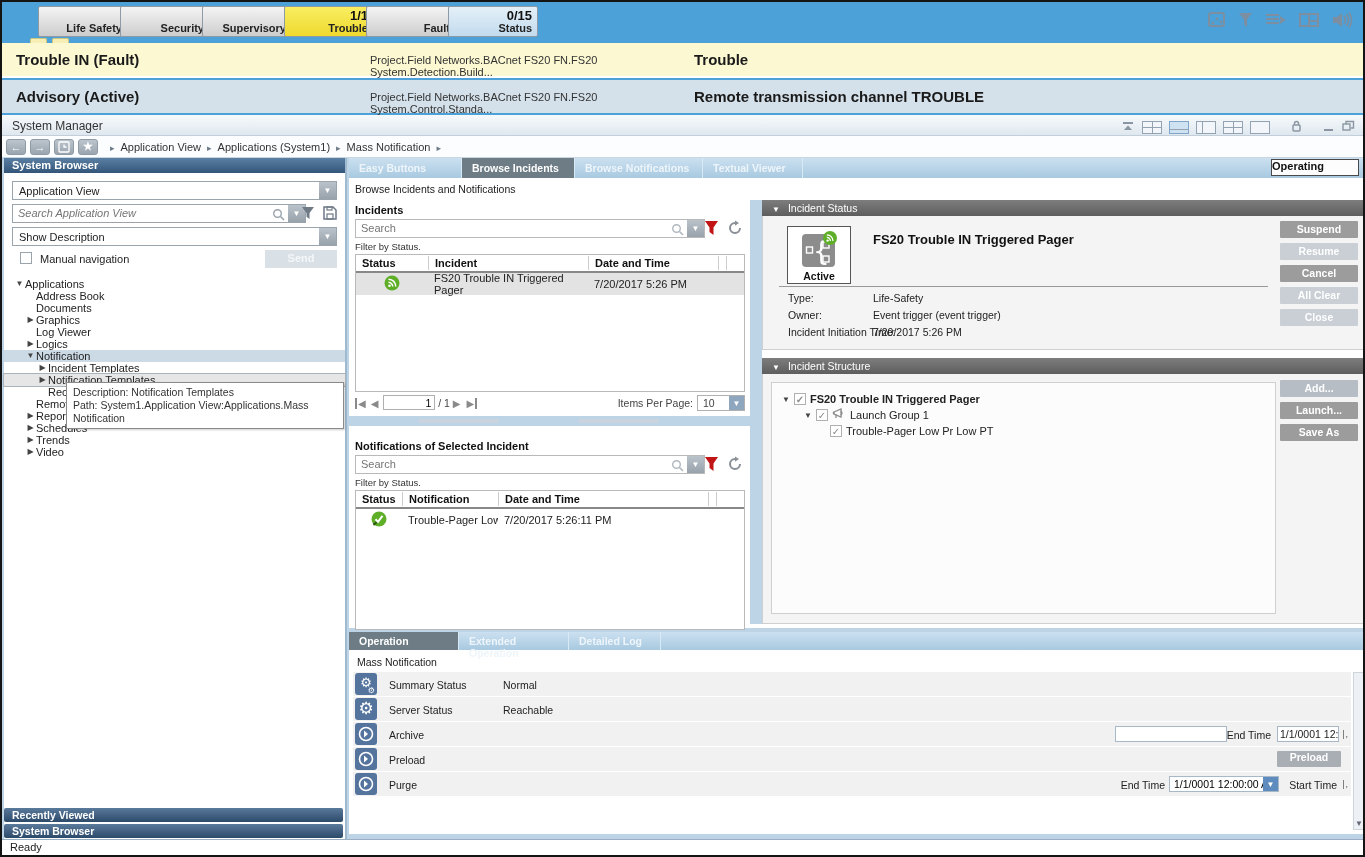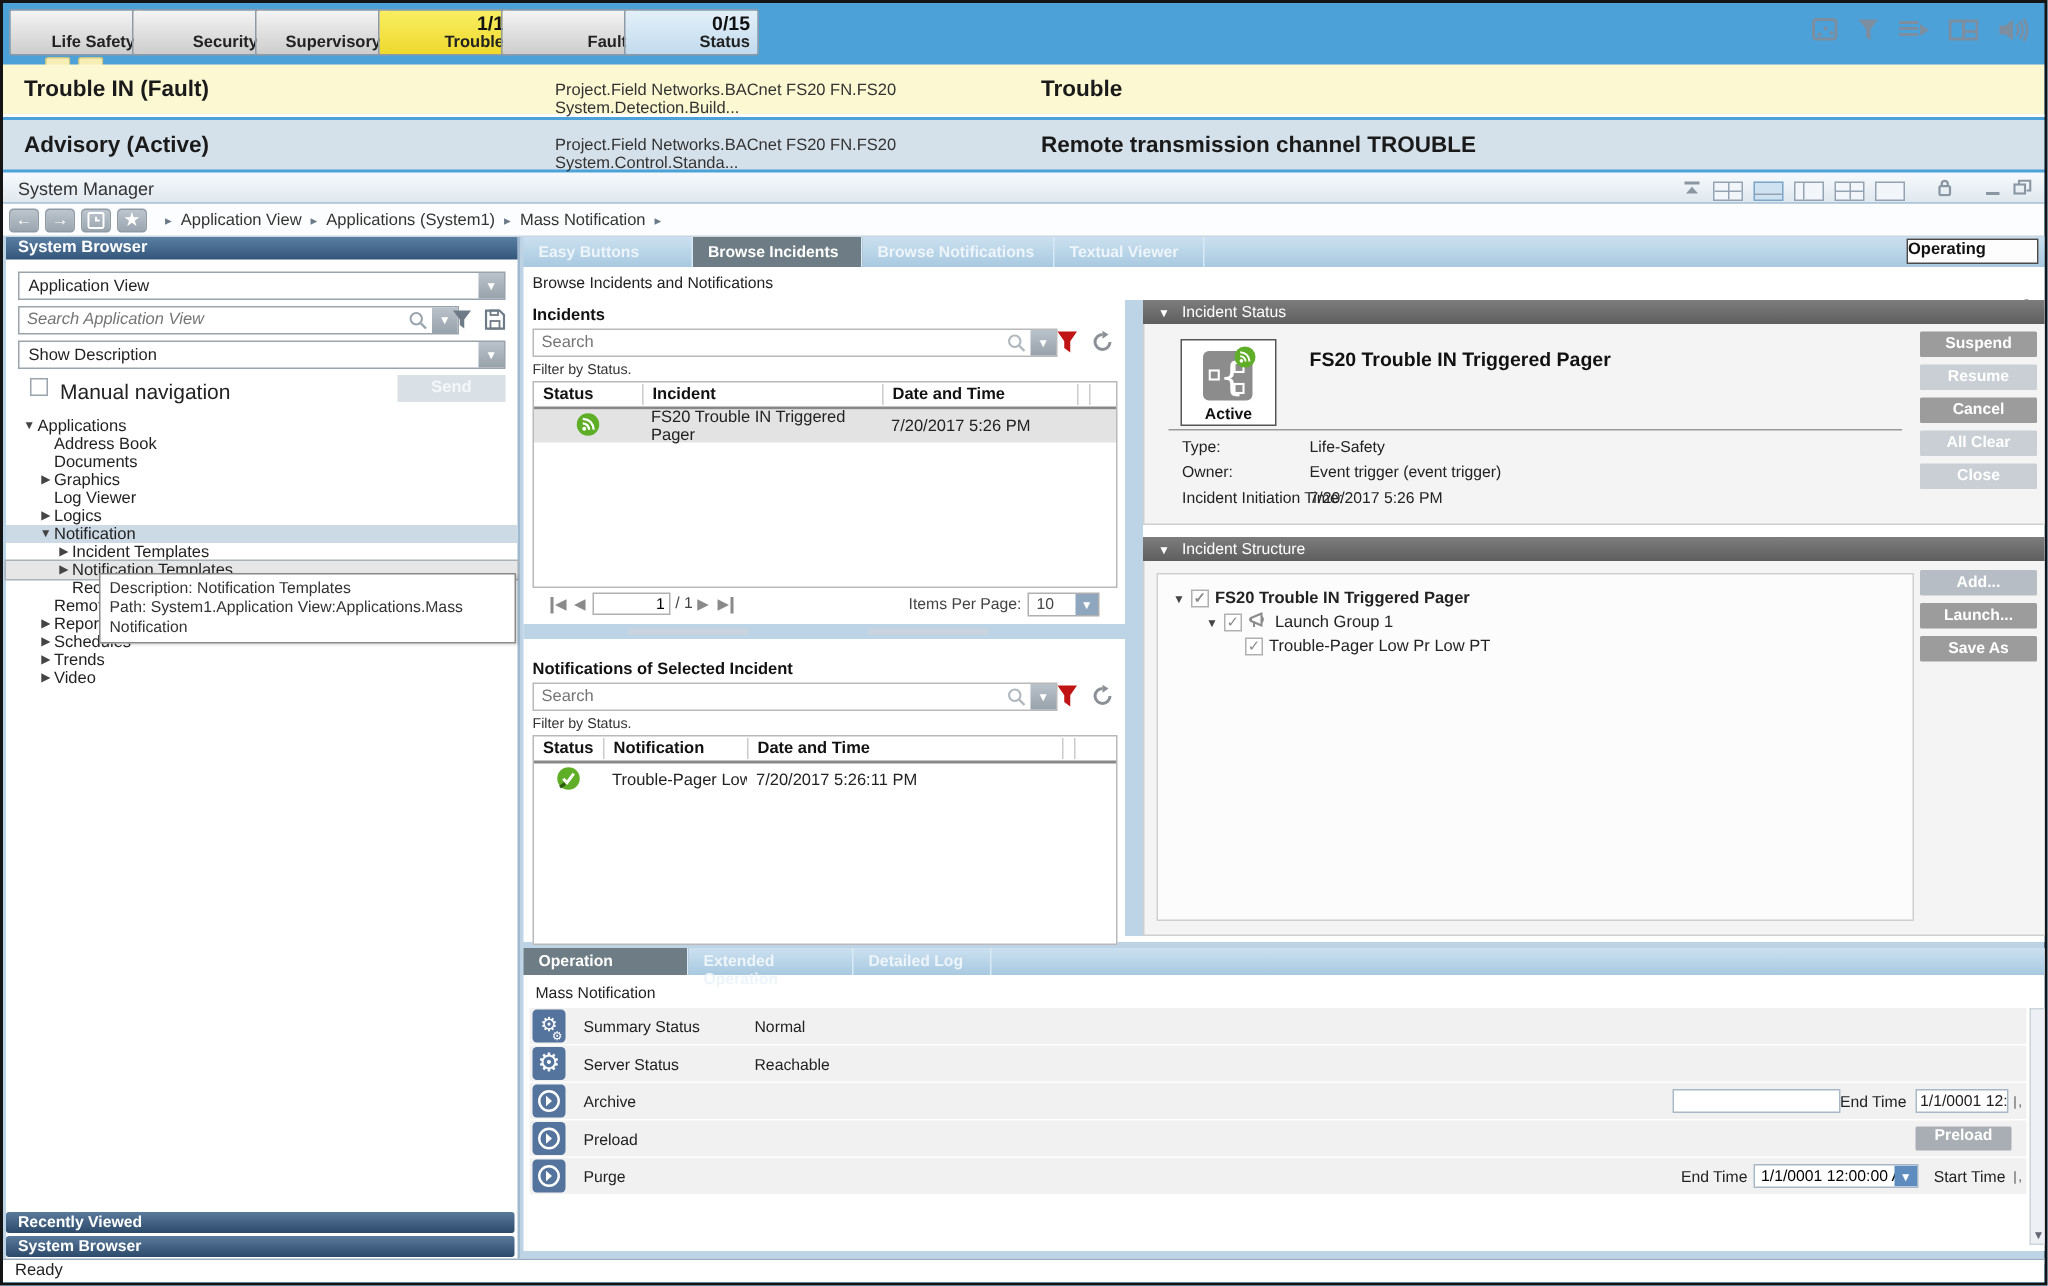--- a/index.html
+++ b/index.html
@@ -3,21 +3,21 @@
 <meta charset="utf-8">
 <style>
   * { box-sizing: border-box; margin: 0; padding: 0; }
   body { font-family: "Liberation Sans", sans-serif; background: #888; }
   .app { position: relative; width: 1365px; height: 857px; background: #4ba1d8;
          border: 2px solid #141414; overflow: hidden; }
 
   
   .tb-btn { position: absolute; top: 4px; width: 90px; height: 31px;
     background: linear-gradient(#f4f4f4,#cdcdcd); border: 1px solid #8e9aa5;
-    border-radius: 2px; font-size: 11px; }
+    border-radius: 2px; font-size: 11px; margin-left: 32px; }
   .tb-btn .cnt { position: absolute; top: 1px; right: 5px; font-weight: bold; font-size: 13px; color:#111; }
   .tb-btn .lbl { position: absolute; bottom: 2px; right: 5px; font-weight: bold; color: #222; }
   .tb-btn.trouble { background: linear-gradient(#f9ee62,#eed92e); }
   .tb-btn.status  { background: linear-gradient(#e4f0f8,#c2dbee); }
   .tb-icons { position: absolute; top: 9px; right: 10px; display: flex; gap: 12px; align-items: center; }
   .tb-icons svg { display: block; }
 
   
   .alert-nub { position: absolute; top: 36px; width: 17px; height: 6px;
     background: #f6eeb4; border: 1px solid #cfc87e; border-bottom: none; border-radius: 2px 2px 0 0; }
@@ -108,21 +108,21 @@
   .filter-lbl { margin: 3px 0 2px 6px; font-size: 9.5px; color: #333; }
   .dtable { margin: 2px 6px 0 6px; border: 1px solid #b9b9b9; background: #fff; }
   .thead { display: flex; height: 18px; border-bottom: 2px solid #888; font-size: 11px; font-weight: bold;
     color: #111; align-items: center; }
   .thead span { border-left: 1px solid #ccc; padding-left: 6px; height: 14px; line-height: 14px; }
   .thead span:first-child { border-left: none; }
   .trow { display: flex; height: 22px; align-items: center; font-size: 11px; color: #222; }
   .trow.sel { background: #e3e3e3; }
   .tbody { height: 118px; }
   .tbody.short { height: 120px; }
-  .pager { position: relative; margin: 3px 18px; height: 17px; font-size: 10.5px; color: #444; }
+  .pager { position: relative; margin: 3px 6px; height: 17px; font-size: 10.5px; color: #444; }
   .pager .pgch { color: #8a8a8a; font-size: 10px; margin-right: 2px; }
   .pager .pbar { border-left: 2px solid #8a8a8a; padding-left: 1px; }
   .pager input { width: 52px; height: 15px; border: 1px solid #b0b0b0; font-size: 10.5px; text-align: right;
     padding-right: 3px; font-family: "Liberation Sans", sans-serif; }
   .ipp { position: absolute; right: 0; top: 0; display: flex; align-items: center; gap: 4px; }
   .ipp .ippbox { position: relative; width: 48px; height: 16px; border: 1px solid #b0b0b0; background: #fff;
     font-size: 10.5px; padding: 1px 18px 0 5px; }
   .ipp .ippbox .arrow-btn { width: 15px; height: 14px; background: #8fa6bf; padding-top: 3px; }
   .hsplit { height: 10px; background: #bdd3e6; margin-top: 4px; position: relative; }
   .hsplit i { position: absolute; top: 3px; height: 4px; width: 80px; background: #c9d4de; }
@@ -344,21 +344,21 @@
       </div>
     </div>
     <div class="lp-row">
       <div class="selbox">
         <span>Show Description</span>
         <span class="arrow-btn">▼</span>
       </div>
     </div>
     <div class="lp-row" style="height:20px">
       <span class="cb" style="position:absolute;left:8px;top:2px"></span>
-      <span style="position:absolute;left:28px;top:3px;font-size:14px;color:#222">Manual navigation</span>
+      <span style="position:absolute;left:28px;top:3px;font-size:11px;color:#222">Manual navigation</span>
       <span class="send-btn">Send</span>
     </div>
 
     <div class="tree">
       <div class="tree-item ti-l0">
           <span class="tarr">▼</span>
           <span>Applications</span>
         </div>
       <div class="tree-item ti-l1">
           <span class="tarr"></span>

